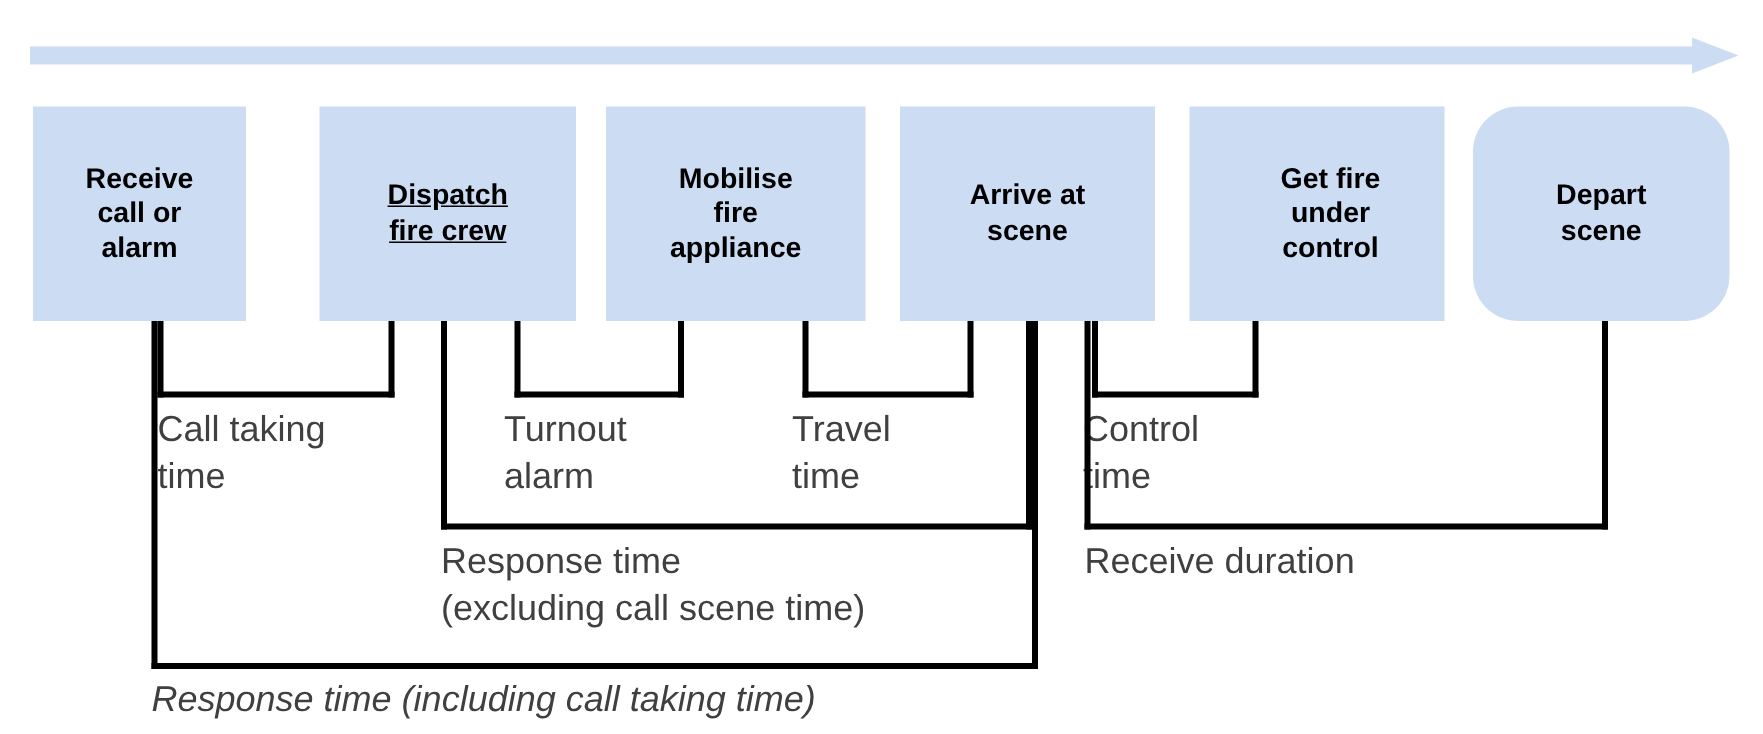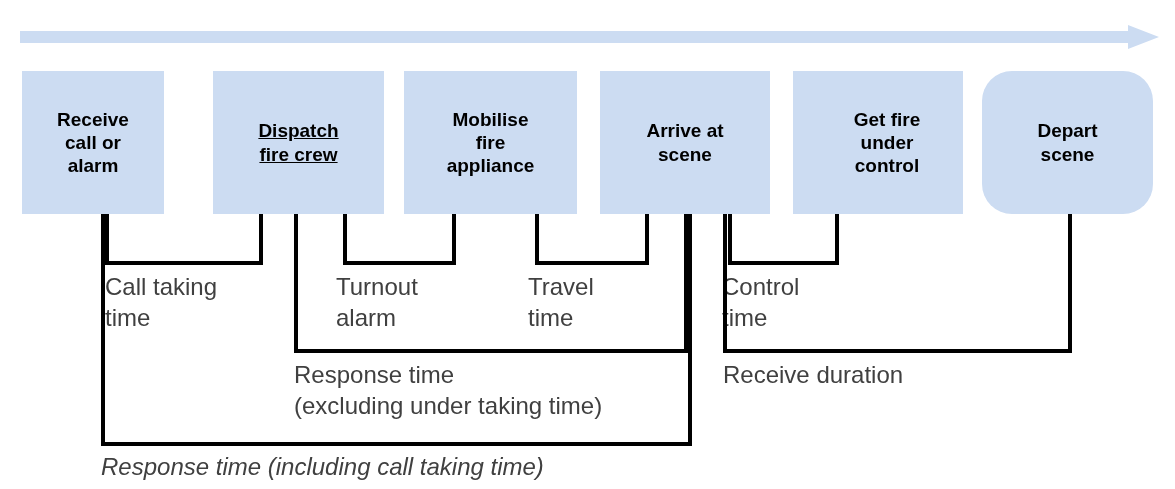--- a/index.html
+++ b/index.html
@@ -110,21 +110,21 @@
   <div class="bracket" style="left:535px; top:214px; width:114px; height:51px;"></div>
   <div class="bracket-label" style="left:528px; top:272px; width:128px;">Travel
 time</div>
 
   <div class="bracket" style="left:728px; top:214px; width:111px; height:51px;"></div>
   <div class="bracket-label" style="left:722px; top:272px; width:124px;">Control
 time</div>
 
   <div class="bracket" style="left:294px; top:214px; width:394px; height:139px;"></div>
   <div class="bracket-label" style="left:294px; top:360px; width:394px;">Response time
-(excluding under taking time)</div>
+(excluding call scene time)</div>
 
   <div class="bracket" style="left:723px; top:214px; width:349px; height:139px;"></div>
   <div class="bracket-label" style="left:723px; top:360px; width:349px;">Receive duration</div>
 
   <div class="bracket" style="left:101px; top:214px; width:591px; height:232px;"></div>
   <div class="bracket-label" style="left:101px; top:452px; width:591px;font-style:italic;">Response time (including call taking time)</div>
 
 </div>
 
 </body></html>

